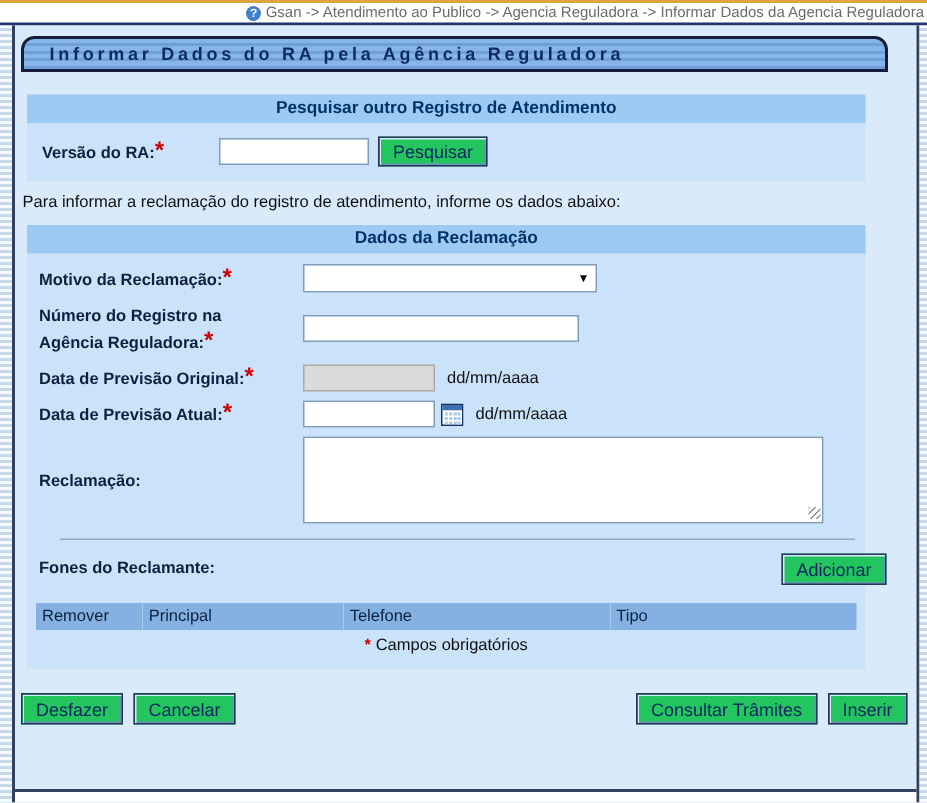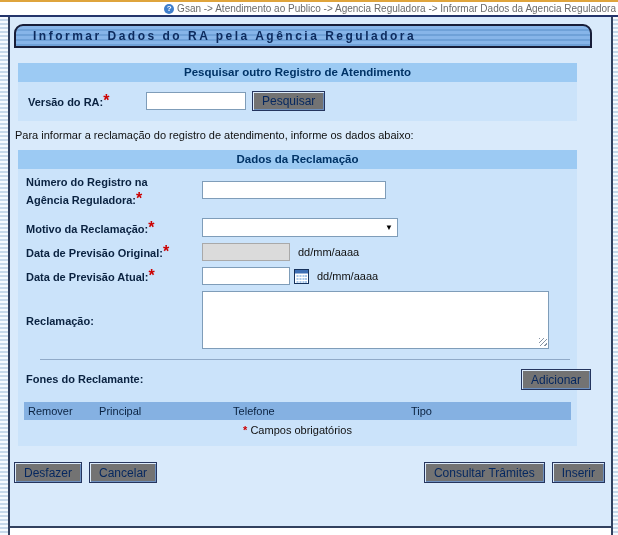--- a/index.html
+++ b/index.html
@@ -38,21 +38,21 @@
   .req{color:#CC0000;font-weight:bold;}
   .hint{font-size:11px;color:#101010;margin-left:8px;}
 
   .ti{box-sizing:border-box;height:18px;border:1px solid #7F9DB9;background:#fff;
       font:11px "Liberation Sans",sans-serif;padding:1px 3px;}
   .ti.dis{background:#DBDBDB;border-color:#A9A9A9;}
   .ra-input{width:100px;}
   .num-input{width:184px;}
   .date-input{width:88px;}
 
-  .btn{font:12px "Liberation Sans",sans-serif;color:#05275F;padding:0 9px;height:21px;background:#737373;
+  .btn{font:12px "Liberation Sans",sans-serif;color:#05275F;padding:0 9px;height:21px;background:#22c55e;
        border:1px solid #25355E;box-shadow:inset 1px 1px 0 #DCEBFB, inset -1px -1px 0 #6E90BE;cursor:pointer;white-space:nowrap;}
 
   .search-row{display:flex;align-items:center;padding:9px 6px 10px 10px;}
   .search-row .lblwrap{width:118px;flex:0 0 auto;}
   .search-row .btn{margin-left:6px;height:20px;}
 
   .frow{display:grid;grid-template-columns:176px 1fr;align-items:center;padding:3px 6px 3px 8px;}
   .frow.first{padding-top:7px;}
   .ctrl-line{display:flex;align-items:center;}
   .sel{box-sizing:border-box;width:196px;height:19px;border:1px solid #7F9DB9;background:#fff;
@@ -114,39 +114,39 @@
           <button class="btn">Pesquisar</button>
         </div>
       </div>
 
 
       <div class="instruction">Para informar a reclamação do registro de atendimento, informe os dados abaixo:</div>
 
       <div class="sec complaint">
         <div class="sec-h">Dados da Reclamação</div>
 
-        <div class="frow">
-          <span>
-            <span class="lbl">Número do Registro na</span><br>
-            <span class="lbl">Agência Reguladora:</span><span class="req">*</span>
-          </span>
-          <div class="ctrl-line">
-            <input class="ti num-input" value="" style="">
-          </div>
-        </div>
-
         <div class="frow first">
           <span>
             <span class="lbl">Motivo da Reclamação:</span><span class="req">*</span>
           </span>
           <div class="ctrl-line">
             <div class="sel">
               <span class="sel-val"></span>
               <span class="sel-arrow">▼</span>
             </div>
+          </div>
+        </div>
+
+        <div class="frow">
+          <span>
+            <span class="lbl">Número do Registro na</span><br>
+            <span class="lbl">Agência Reguladora:</span><span class="req">*</span>
+          </span>
+          <div class="ctrl-line">
+            <input class="ti num-input" value="" style="">
           </div>
         </div>
 
         <div class="frow">
           <span>
             <span class="lbl">Data de Previsão Original:</span><span class="req">*</span>
           </span>
           <div class="ctrl-line">
             <input class="ti date-input dis" disabled="" value="" style="">
             <span class="hint">dd/mm/aaaa</span>

